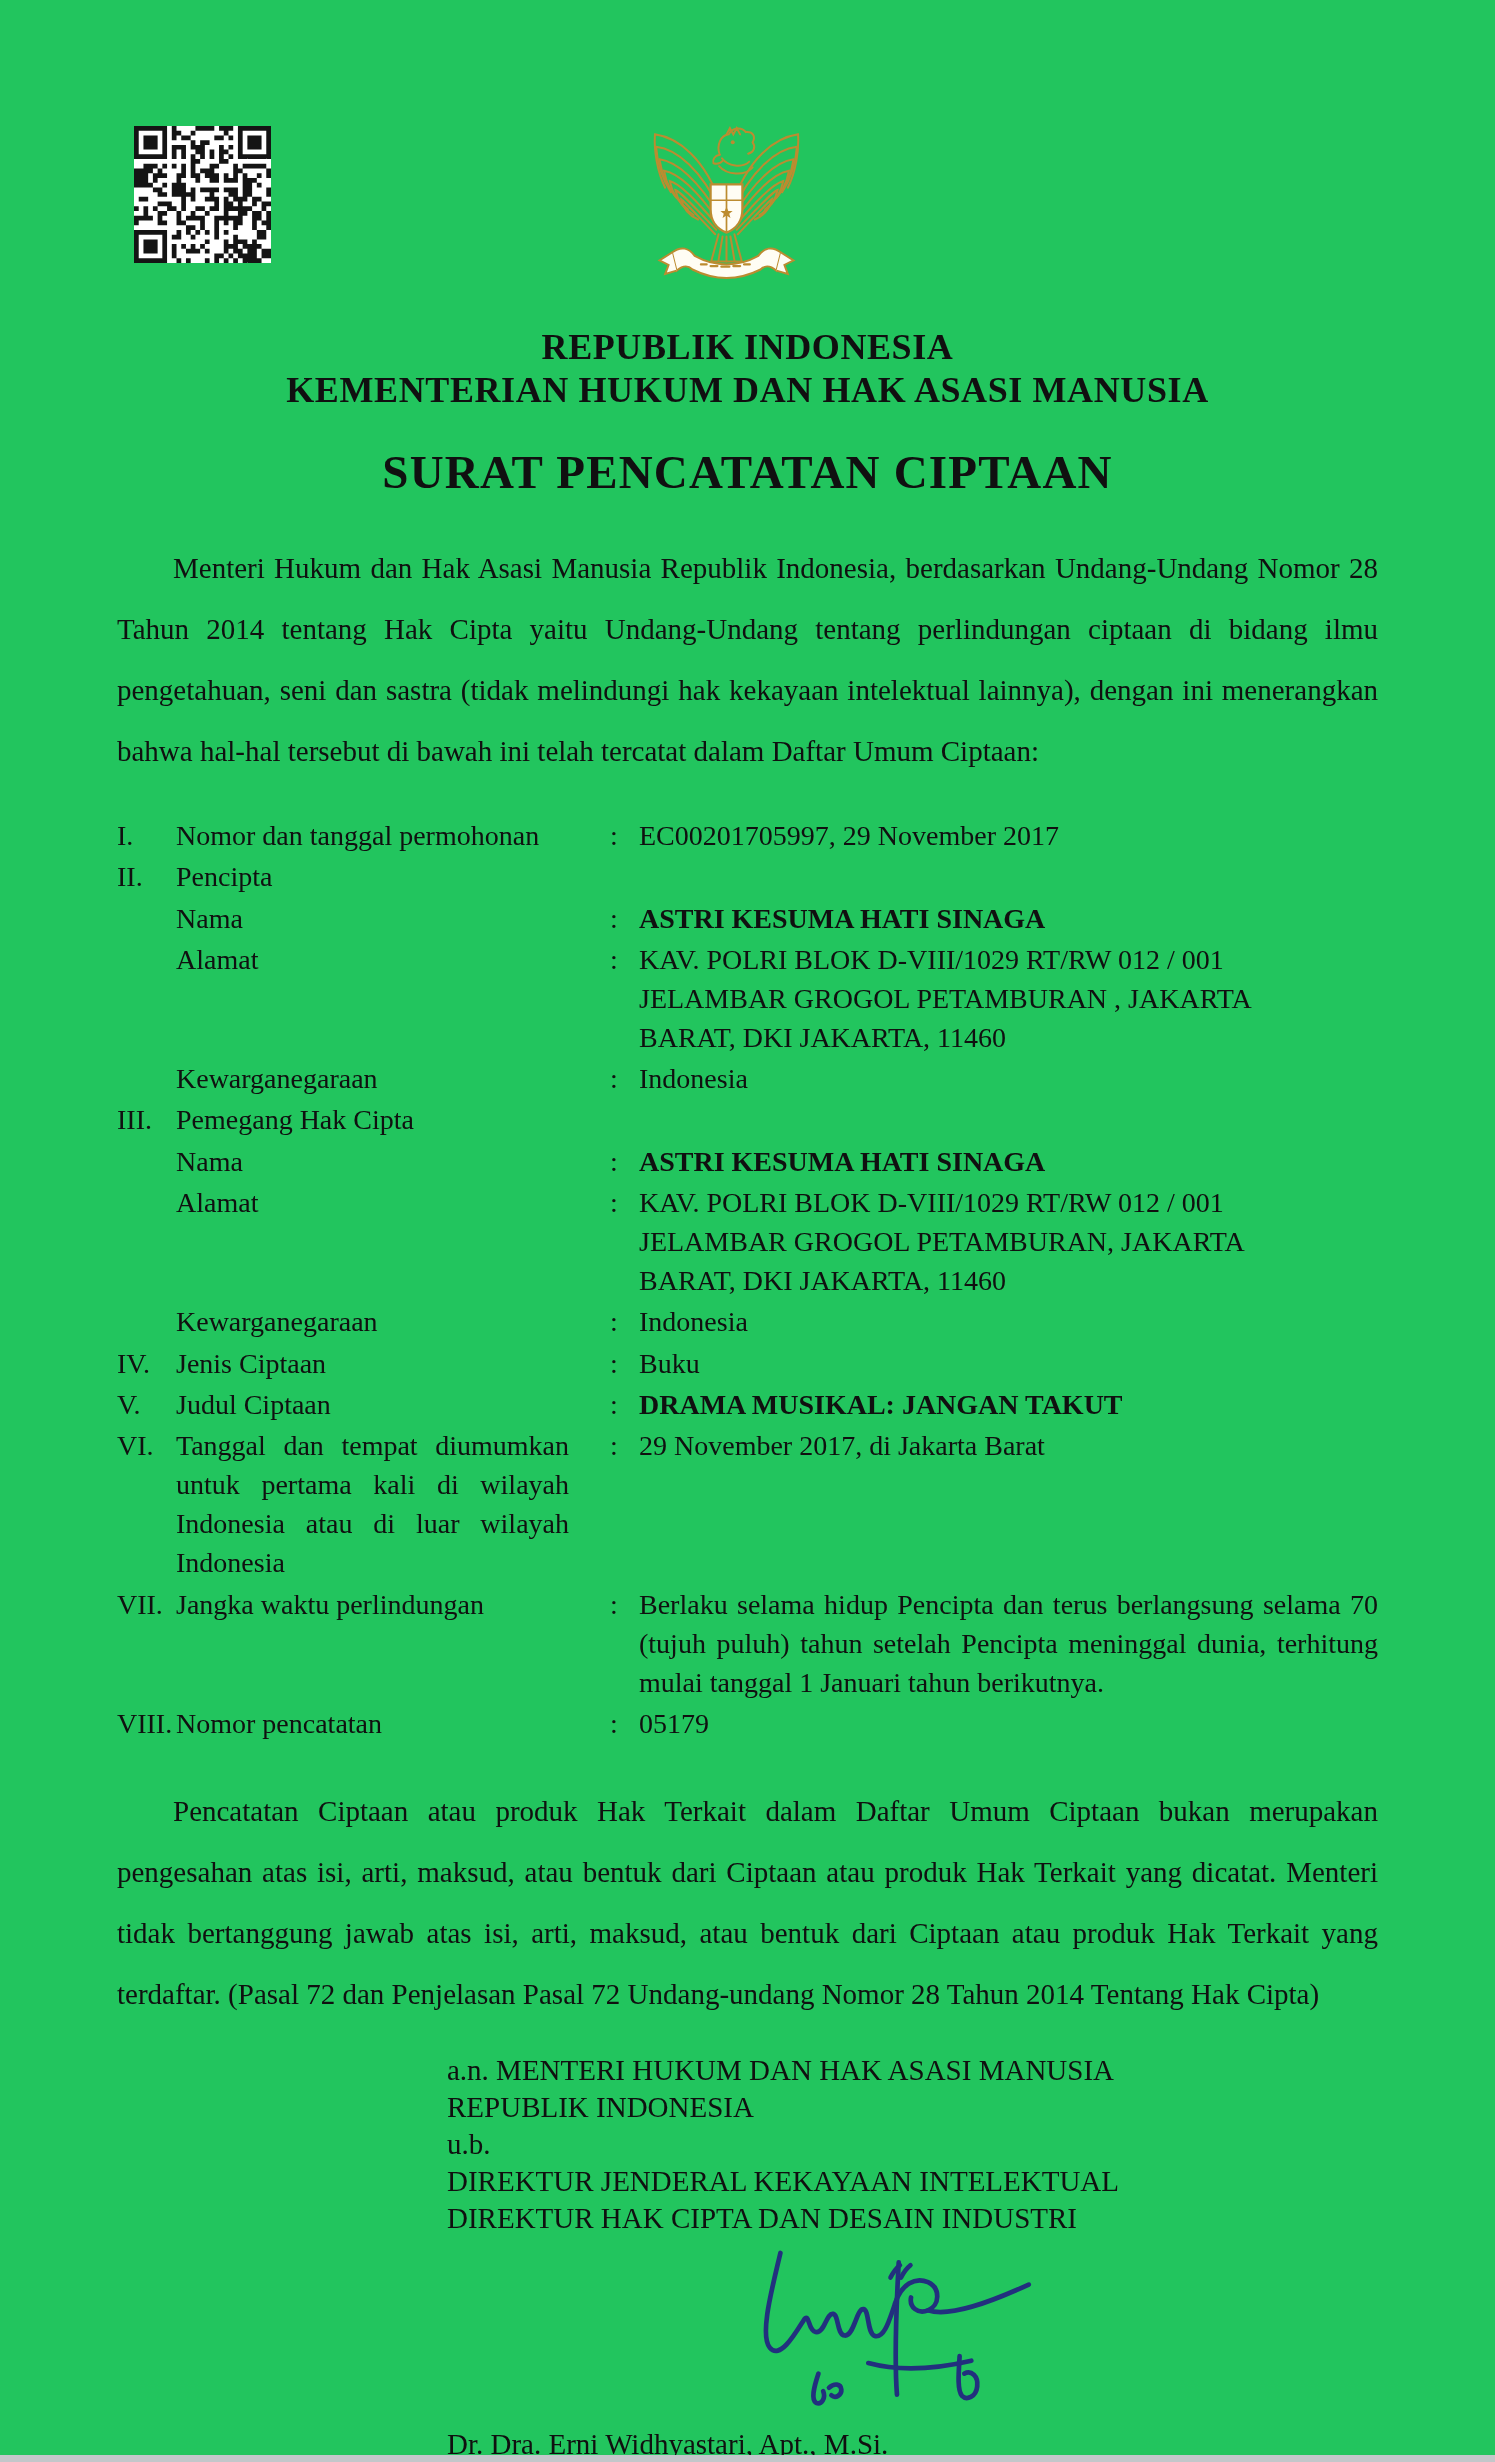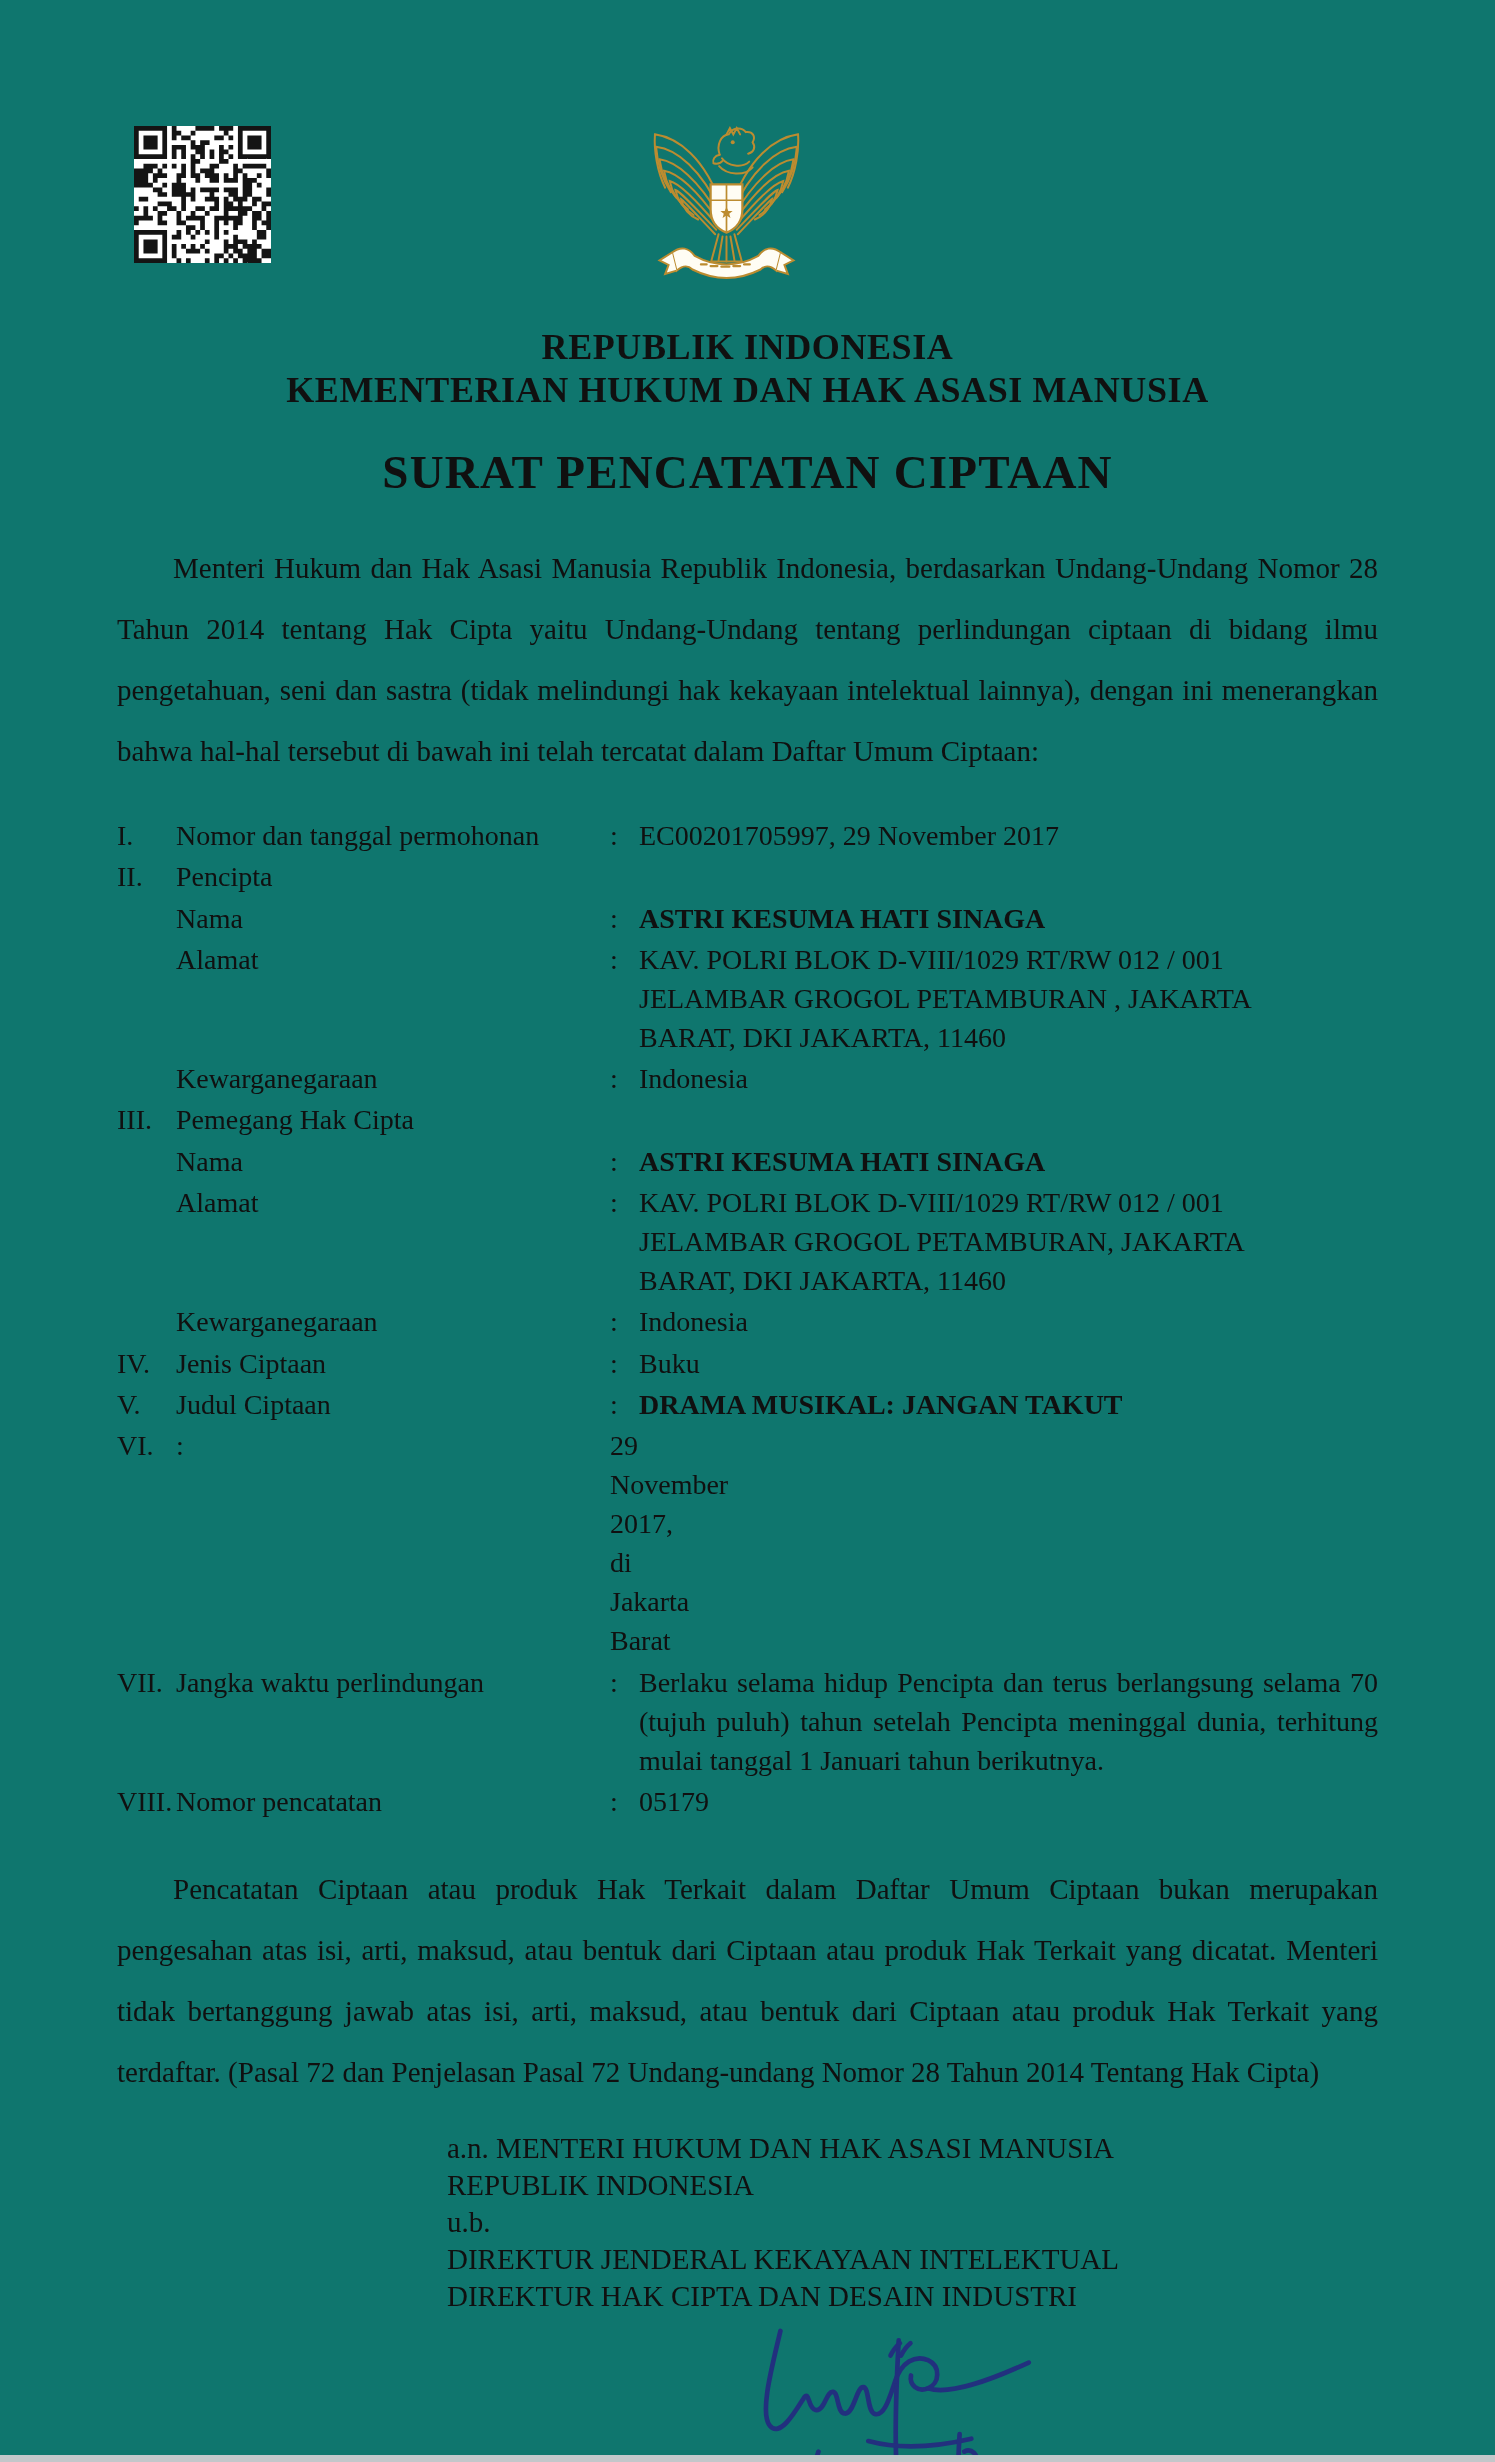--- a/index.html
+++ b/index.html
@@ -1,20 +1,20 @@
 <!DOCTYPE html>
 <html style="font-size:9.4px"><head>
 <meta charset="utf-8">
 <style>
   html,body{margin:0;padding:0;background:#e8e8e8;}
   .page{
     position:relative;
     width:1495px;height:2462px;
     margin:0 auto;
-    background:#0f766e;
+    background:#22c55e;
     font-family:"Liberation Serif","DejaVu Serif",serif;
     color:#101010;
     overflow:hidden;
   }
   
   .qr{position:absolute;left:134px;top:126px;width:137px;height:137px;}
   .emblem{position:absolute;left:647px;top:117px;width:159px;height:171px;}
   
   .header-text{padding-top:326px;text-align:center;}
   .gov-line{font-size:36px;font-weight:bold;line-height:43px;letter-spacing:0.6px;}
@@ -196,20 +196,21 @@
 
     <div class="item-row">
       <div class="num">V.</div>
       <div class="label">Judul Ciptaan</div>
       <div class="colon">:</div>
       <div class="value bold">DRAMA MUSIKAL: JANGAN TAKUT</div>
     </div>
 
     <div class="item-row">
       <div class="num">VI.</div>
+      <div class="label">Tanggal dan tempat diumumkan untuk pertama kali di wilayah Indonesia atau di luar wilayah Indonesia</div>
       <div class="colon">:</div>
       <div class="value">29 November 2017, di Jakarta Barat</div>
     </div>
 
     <div class="item-row">
       <div class="num">VII.</div>
       <div class="label">Jangka waktu perlindungan</div>
       <div class="colon">:</div>
       <div class="value justify">Berlaku selama hidup Pencipta dan terus berlangsung selama 70 (tujuh puluh) tahun setelah Pencipta meninggal dunia, terhitung mulai tanggal 1 Januari tahun berikutnya.</div>
     </div>

